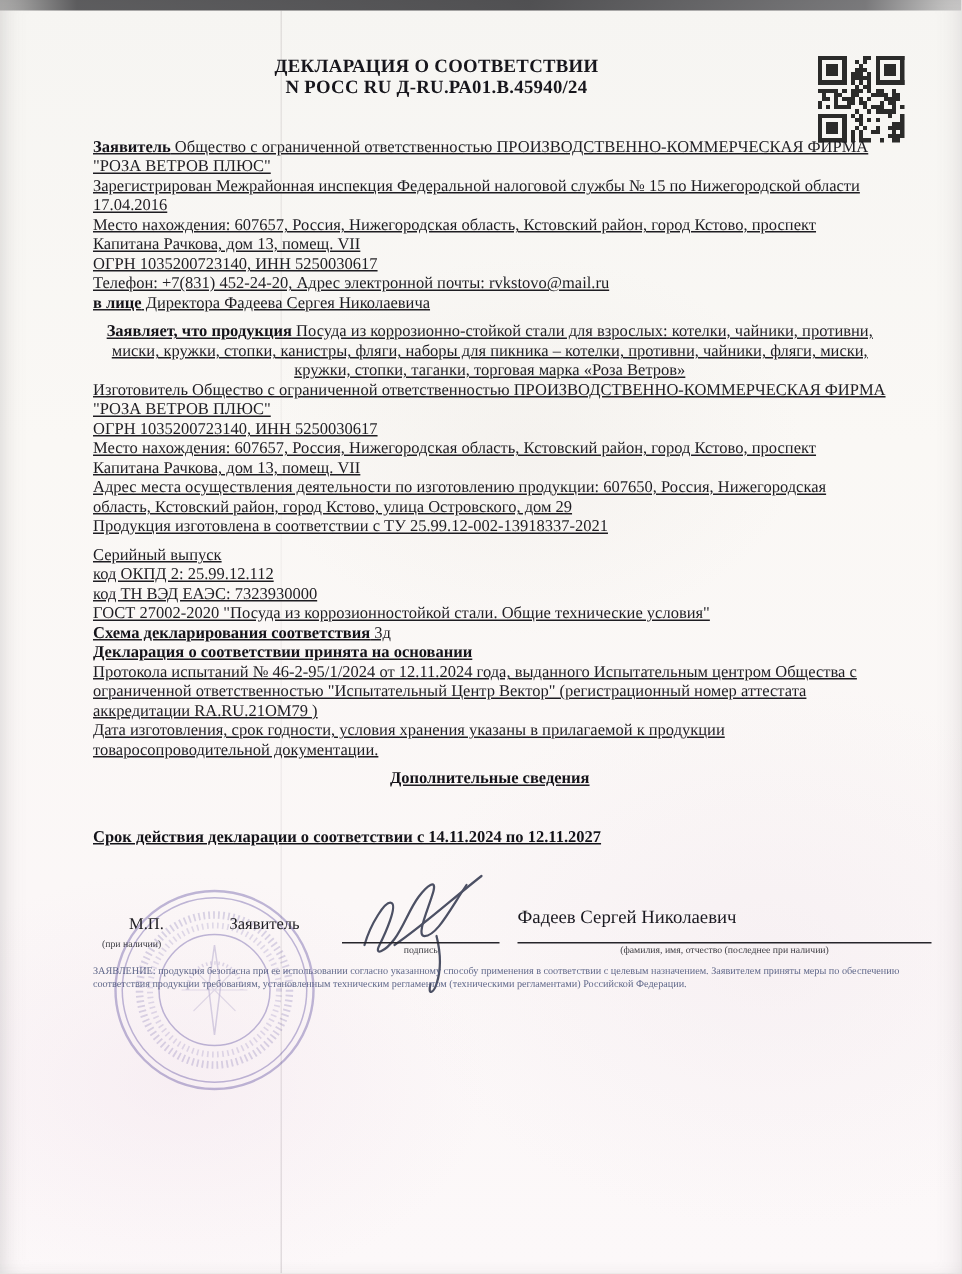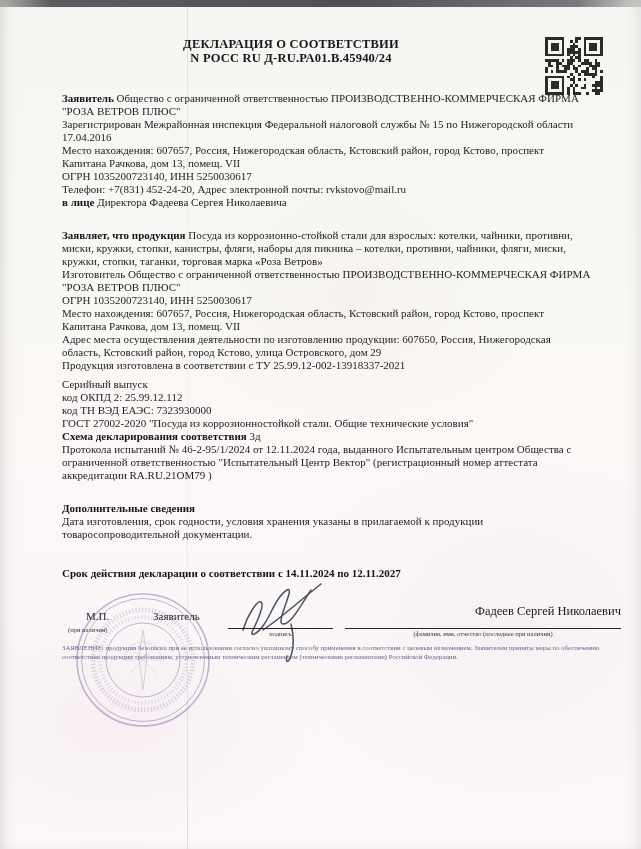--- a/index.html
+++ b/index.html
@@ -15,31 +15,31 @@
   }
   .scan-edge-top{position:absolute;top:0;left:0;right:0;height:7px;
     background:linear-gradient(90deg, rgba(60,60,62,.35), rgba(55,55,58,.8) 8%, rgba(52,52,55,.85) 55%, rgba(70,70,74,.7) 90%, rgba(100,100,104,.25));}
   .crease{position:absolute;top:7px;bottom:0;left:187px;width:1px;
     background:linear-gradient(180deg, rgba(140,130,132,.20), rgba(160,150,152,.07) 35%, rgba(150,140,146,.10) 60%, rgba(145,135,142,.26));}
   .title-block{position:absolute;top:37px;left:0;width:582px;text-align:center;}
   .title,.number{font-weight:bold;font-size:12.5px;line-height:14px;letter-spacing:.2px;color:#17161c;}
   .qr-wrap{position:absolute;left:545px;top:37px;width:58px;height:58px;}
   .qr-wrap svg{width:58px;height:58px;shape-rendering:crispEdges;opacity:.92;}
   .text-col{position:absolute;left:62px;top:92px;width:529px;font-size:11px;line-height:13px;}
-  .para{margin:0;}
+  .para{margin:0;text-decoration:underline;}
   .para b{font-weight:bold;color:#141319;}
-  .gap5{margin-top:20px;} .gap6{margin-top:6px;} .gap26{margin-top:26px;}
+  .gap5{margin-top:6px;text-align:center;} .gap6{margin-top:6px;} .gap26{margin-top:26px;}
   .validity{font-weight:bold;color:#141319;}
   .mp-label{position:absolute;left:86px;top:610px;font-size:11px;}
   .mp-note{position:absolute;left:68px;top:626px;font-size:6.5px;color:#3a3a40;}
   .applicant-label{position:absolute;left:153px;top:610px;font-size:11px;}
   .sign-line{position:absolute;left:228px;top:610px;width:105px;height:18px;border-bottom:1.5px solid #26252b;}
   .sign-note{position:absolute;left:228px;top:630px;width:105px;text-align:center;font-size:6.5px;color:#3a3a40;}
   .name-line{position:absolute;left:345px;top:610px;width:276px;height:18px;border-bottom:1.5px solid #26252b;}
-  .sig-name{position:absolute;left:345px;top:604px;width:276px;text-align:right;font-size:12.5px;color:#1a1920;}
+  .sig-name{position:absolute;left:345px;top:604px;width:276px;text-align:left;font-size:12.5px;color:#1a1920;}
   .name-note{position:absolute;left:345px;top:630px;width:276px;text-align:center;font-size:6.5px;color:#3a3a40;}
   .signature-svg{position:absolute;left:233px;top:578px;width:120px;height:90px;}
   .stamp-svg{position:absolute;left:73px;top:590px;width:140px;height:140px;mix-blend-mode:multiply;opacity:.55;}
   .footnote{position:absolute;left:62px;top:644px;width:562px;font-size:6.8px;line-height:8.6px;color:#49537a;
     font-family:"Liberation Serif", serif;opacity:.88;}
 </style>
 </head>
 <body>
 
 <div class="page">
@@ -208,23 +208,24 @@
     <p class="para">Изготовитель Общество с ограниченной ответственностью ПРОИЗВОДСТВЕННО-КОММЕРЧЕСКАЯ ФИРМА "РОЗА ВЕТРОВ ПЛЮС"</p>
     <p class="para">ОГРН 1035200723140, ИНН 5250030617</p>
     <p class="para">Место нахождения: 607657, Россия, Нижегородская область, Кстовский район, город Кстово, проспект Капитана Рачкова, дом 13, помещ. VII</p>
     <p class="para">Адрес места осуществления деятельности по изготовлению продукции: 607650, Россия, Нижегородская область, Кстовский район, город Кстово, улица Островского, дом 29</p>
     <p class="para">Продукция изготовлена в соответствии с ТУ 25.99.12-002-13918337-2021</p>
     <p class="para gap6">Серийный выпуск</p>
     <p class="para">код ОКПД 2: 25.99.12.112</p>
     <p class="para">код ТН ВЭД ЕАЭС: 7323930000</p>
     <p class="para">ГОСТ 27002-2020 "Посуда из коррозионностойкой стали. Общие технические условия"</p>
     <p class="para"><b>Схема декларирования соответствия</b><span> 3д</span></p>
+    <p class="para"><b>Декларация о соответствии принята на основании</b></p>
     <p class="para">Протокола испытаний № 46-2-95/1/2024 от 12.11.2024 года, выданного Испытательным центром Общества с ограниченной ответственностью "Испытательный Центр Вектор" (регистрационный номер аттестата аккредитации RA.RU.21ОМ79 )</p>
+    <p class="para">Дата изготовления, срок годности, условия хранения указаны в прилагаемой к продукции товаросопроводительной документации.</p>
     <p class="para gap5"><b>Дополнительные сведения</b></p>
-    <p class="para">Дата изготовления, срок годности, условия хранения указаны в прилагаемой к продукции товаросопроводительной документации.</p>
     <p class="para gap26 validity">Срок действия декларации о соответствии с 14.11.2024 по 12.11.2027</p>
   </div>
 
   <svg class="stamp-svg" viewBox="0 0 140 140">
     <g fill="none" stroke="#8d83c0">
       <circle cx="70" cy="70" r="66" stroke-width="1.6"></circle>
       <circle cx="70" cy="70" r="61.5" stroke-width="1"></circle>
       <circle cx="70" cy="70" r="37" stroke-width="1"></circle>
       <circle cx="70" cy="70" r="50" stroke-width="5" stroke-dasharray="1.2 2.1" opacity=".55"></circle>
       <circle cx="70" cy="70" r="43" stroke-width="4" stroke-dasharray="1.1 2.3" opacity=".45"></circle>

